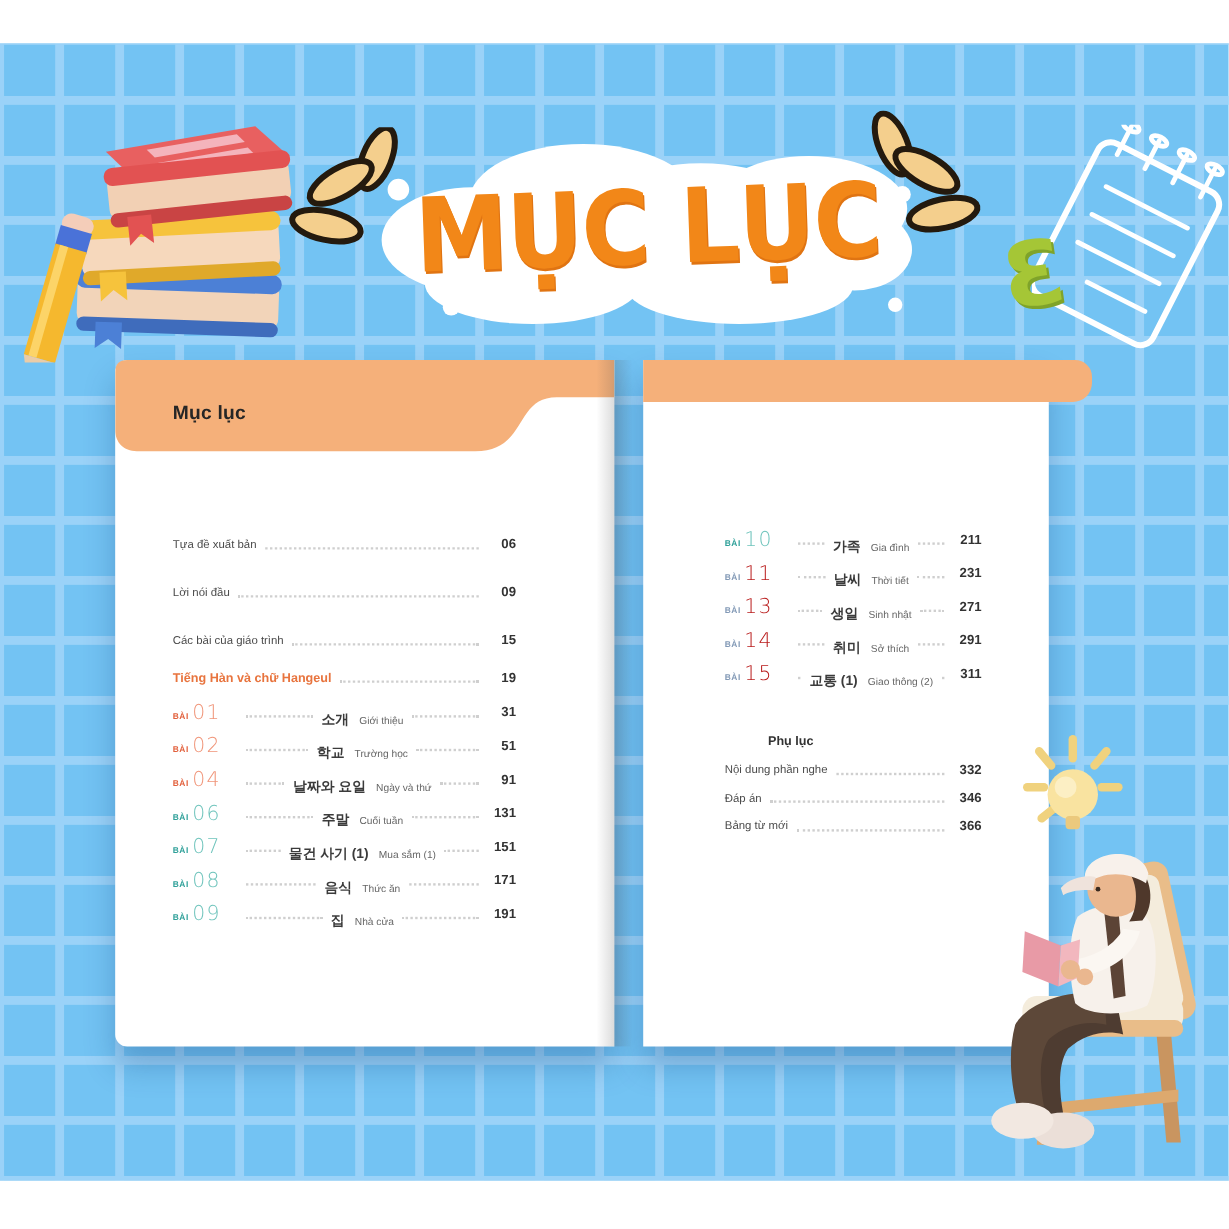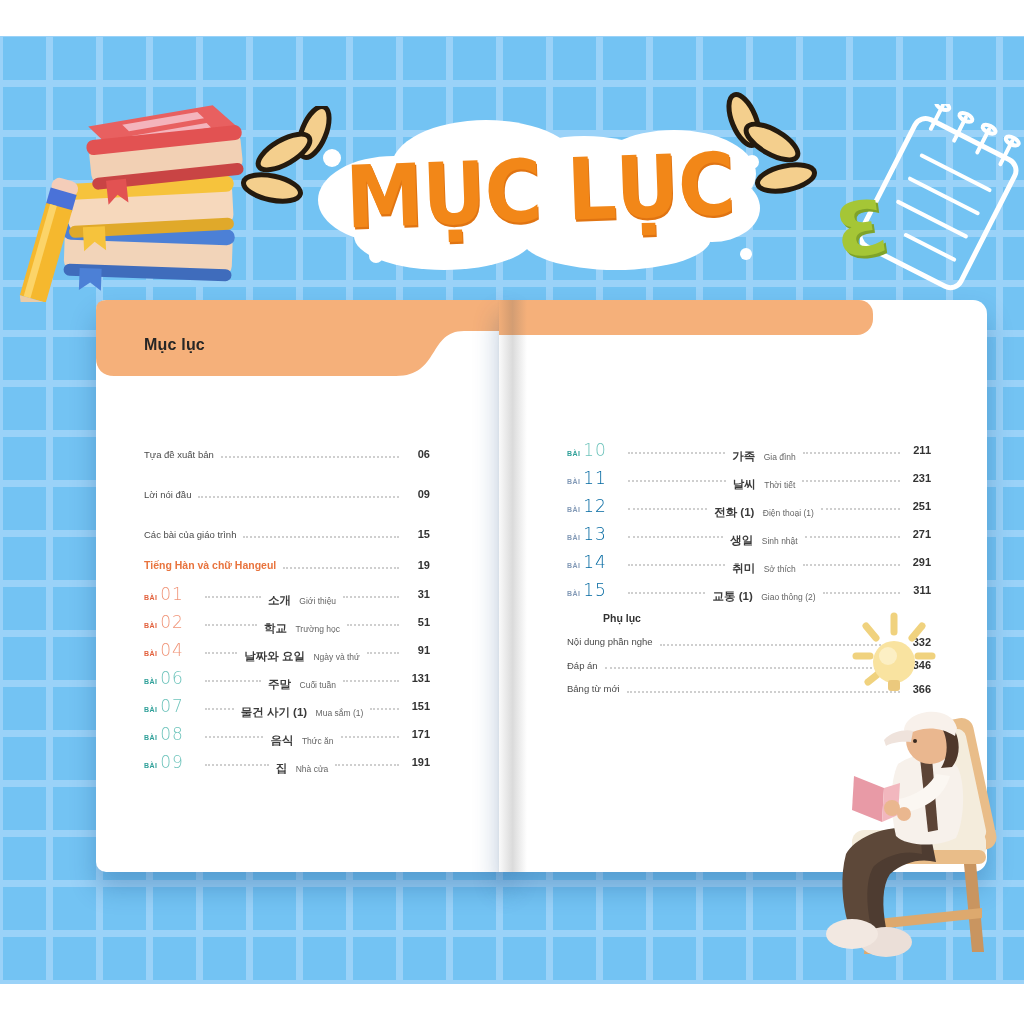--- a/index.html
+++ b/index.html
@@ -25,21 +25,21 @@
     text-shadow:1px 2px 0 #E07412;}
   .decor{position:absolute;z-index:2;}
   .squiggle{position:absolute;left:836px;top:186px;z-index:2;
     font-family:"DejaVu Sans",sans-serif;font-weight:900;font-size:74px;
     color:#A5C636;transform:rotate(-8deg);text-shadow:2px 3px 0 #7FA32A;}
 
   
   .page{position:absolute;top:300px;height:572px;background:#fff;z-index:4;}
   .page.left{left:96px;width:416px;border-radius:10px 0 0 10px;
     box-shadow:0 16px 26px rgba(20,70,130,.30);}
-  .page.right{left:499px;width:488px;border-radius:0 14px 14px 0;
+  .page.right{left:536px;width:338px;border-radius:0 14px 14px 0;
     box-shadow:0 16px 26px rgba(20,70,130,.30);}
   .seam{position:absolute;left:497px;top:300px;width:30px;height:572px;z-index:5;
     background:linear-gradient(90deg,rgba(70,70,70,0) 0%,rgba(70,70,70,.16) 42%,
                rgba(90,90,90,.22) 52%,rgba(70,70,70,0) 100%);}
   .tab-svg{position:absolute;left:0;top:0;display:block;}
   .left-header-label{position:absolute;left:48px;top:36px;font-size:16px;
     font-weight:bold;color:#262626;letter-spacing:.2px;z-index:2;}
   .right-header{position:absolute;left:0;top:0;width:374px;height:35px;
     background:#F5B07A;border-radius:0 14px 16px 0;}
 
@@ -57,21 +57,21 @@
   .lessons .row{height:28px;}
   .badge{display:inline-flex;align-items:baseline;gap:3px;width:54px;}
   .bai{font-size:7px;font-weight:bold;letter-spacing:.4px;}
   .num{font-size:17px;font-weight:300;letter-spacing:1px;
     font-family:"DejaVu Sans",sans-serif;}
   .ttl{white-space:nowrap;text-align:center;margin-top:10px;}
   .ko{font-size:11.5px;font-weight:bold;color:#3B3B3B;}
   .vi{font-size:8.5px;color:#666;margin-left:4px;}
   .coral .num{color:#F09579;}  .coral .bai{color:#E2603C;}
   .teal  .num{color:#6FC4BC;}  .teal  .bai{color:#2FA099;}
-  .blue  .num{color:#0369a1;text-align:right;}  .blue  .bai{color:#8299B6;}
+  .blue  .num{color:#b91c1c;text-align:right;}  .blue  .bai{color:#8299B6;}
   .apx-title{font-size:10.5px;font-weight:bold;color:#333;margin-left:36px;}
 
   .lightbulb{position:absolute;left:850px;top:608px;z-index:6;}
   .character{position:absolute;left:788px;top:680px;z-index:7;}
 </style>
 </head>
 <body>
 
 <div id="stage">
 
@@ -319,33 +319,20 @@
     <span class="ttl">
       <span class="ko">날씨</span>
       <span class="vi">Thời tiết</span>
     </span>
     <span class="leader"></span>
     <span class="pg">231</span>
   </div>
         <div class="row lesson blue">
     <span class="badge">
       <span class="bai">BÀI</span>
-      <span class="num">12</span>
-    </span>
-    <span class="leader"></span>
-    <span class="ttl">
-      <span class="ko">전화 (1)</span>
-      <span class="vi">Điện thoại (1)</span>
-    </span>
-    <span class="leader"></span>
-    <span class="pg">251</span>
-  </div>
-        <div class="row lesson blue">
-    <span class="badge">
-      <span class="bai">BÀI</span>
       <span class="num">13</span>
     </span>
     <span class="leader"></span>
     <span class="ttl">
       <span class="ko">생일</span>
       <span class="vi">Sinh nhật</span>
     </span>
     <span class="leader"></span>
     <span class="pg">271</span>
   </div>

